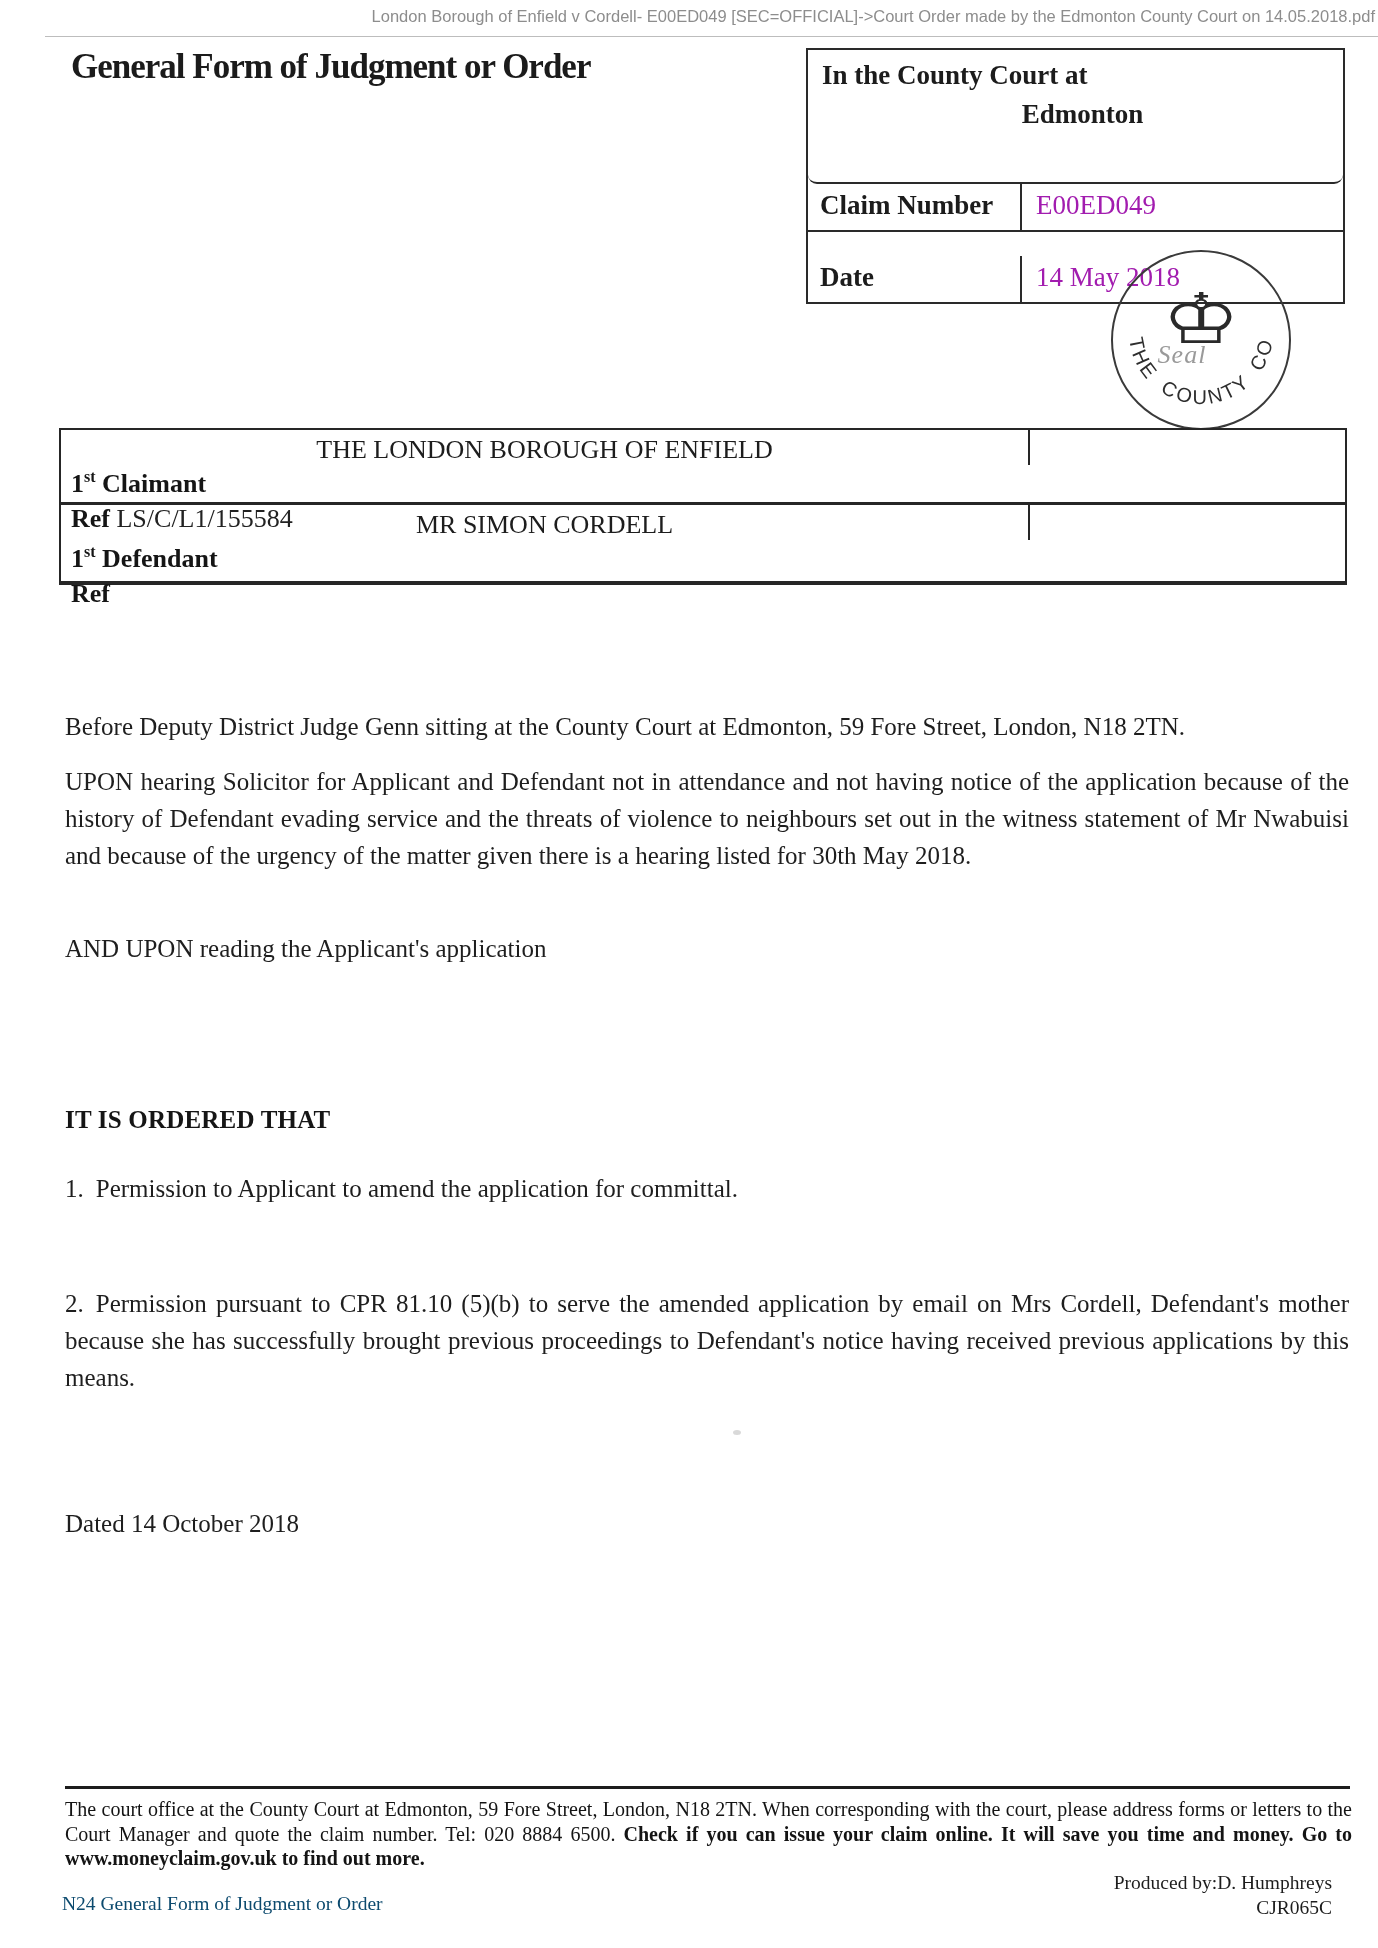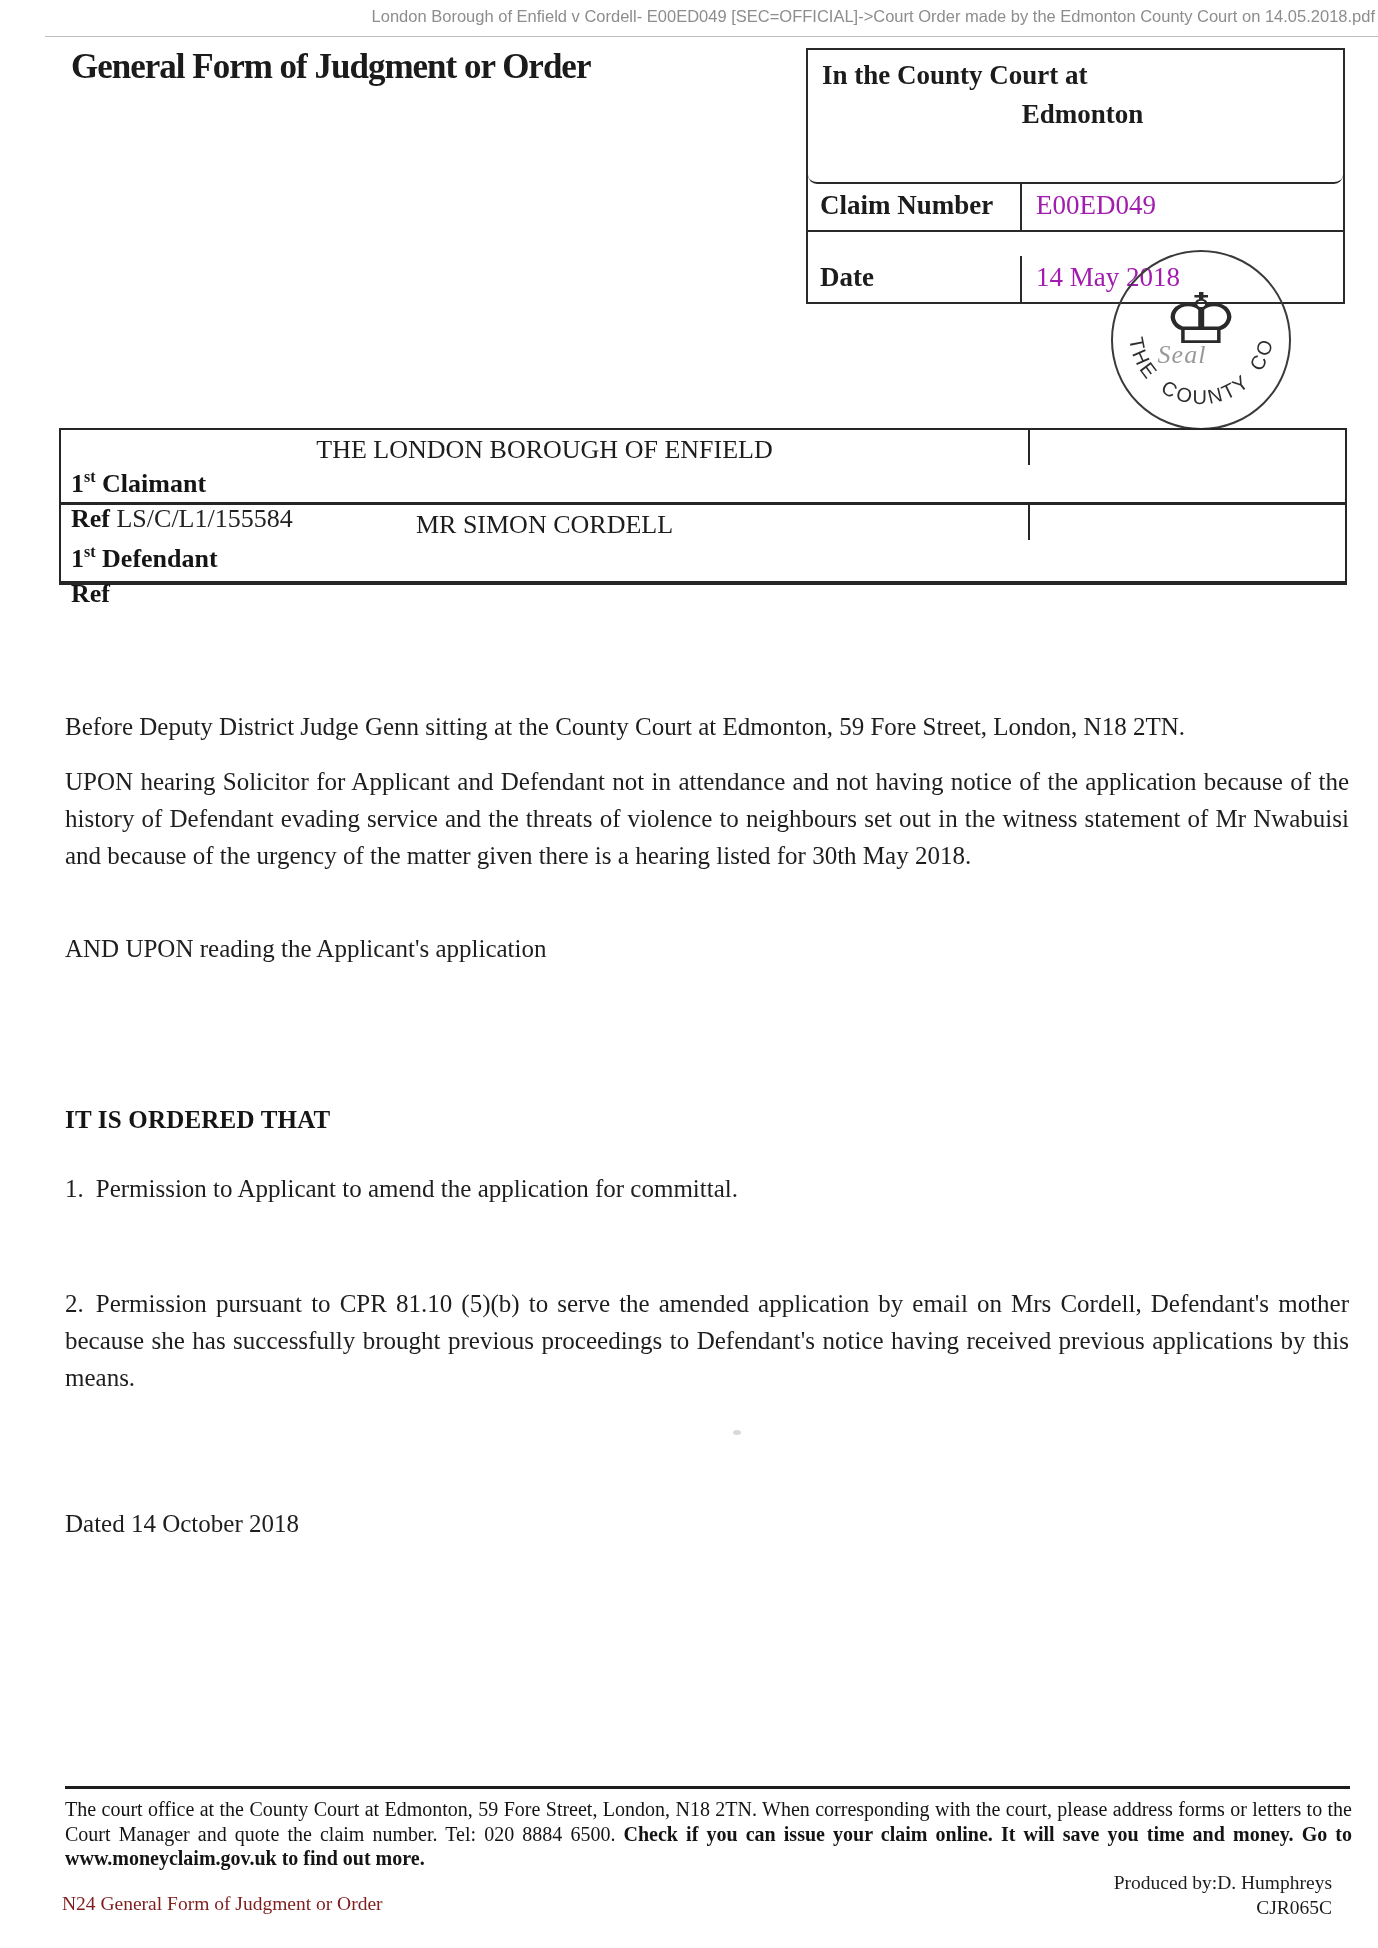--- a/index.html
+++ b/index.html
@@ -70,21 +70,21 @@
   .p-item1{top:1170px;}
   .p-item2{top:1261px;margin-top:24px;}
   .item-num{margin-right:12px;}
   .p-dated{top:1505px;}
   
   .footer-line{position:absolute;left:65px;top:1786px;width:1285px;height:3px;background:#1c1c1c;}
   .footer-text{position:absolute;left:65px;top:1797px;width:1287px;
     font-size:20px;line-height:24.5px;text-align:justify;color:#141414;}
   .footer-text .bold{font-weight:bold;}
   .produced{position:absolute;right:46px;top:1870px;text-align:right;font-size:19.5px;line-height:25px;color:#1d1d1d;}
-  .form-ref{position:absolute;left:62px;top:1893px;font-size:19.5px;color:#7f1d1d;}
+  .form-ref{position:absolute;left:62px;top:1893px;font-size:19.5px;color:#0c4a6e;}
   
   .scan-speck{position:absolute;left:733px;top:1430px;width:8px;height:5px;background:#d9d9d9;border-radius:50%;}
 </style>
 </head>
 <body>
 
 <div class="page">
 
   <div class="titlebar">
     <div class="titlebar-text">London Borough of Enfield v Cordell- E00ED049 [SEC=OFFICIAL]-&gt;Court Order made by the Edmonton County Court on 14.05.2018.pdf</div>

